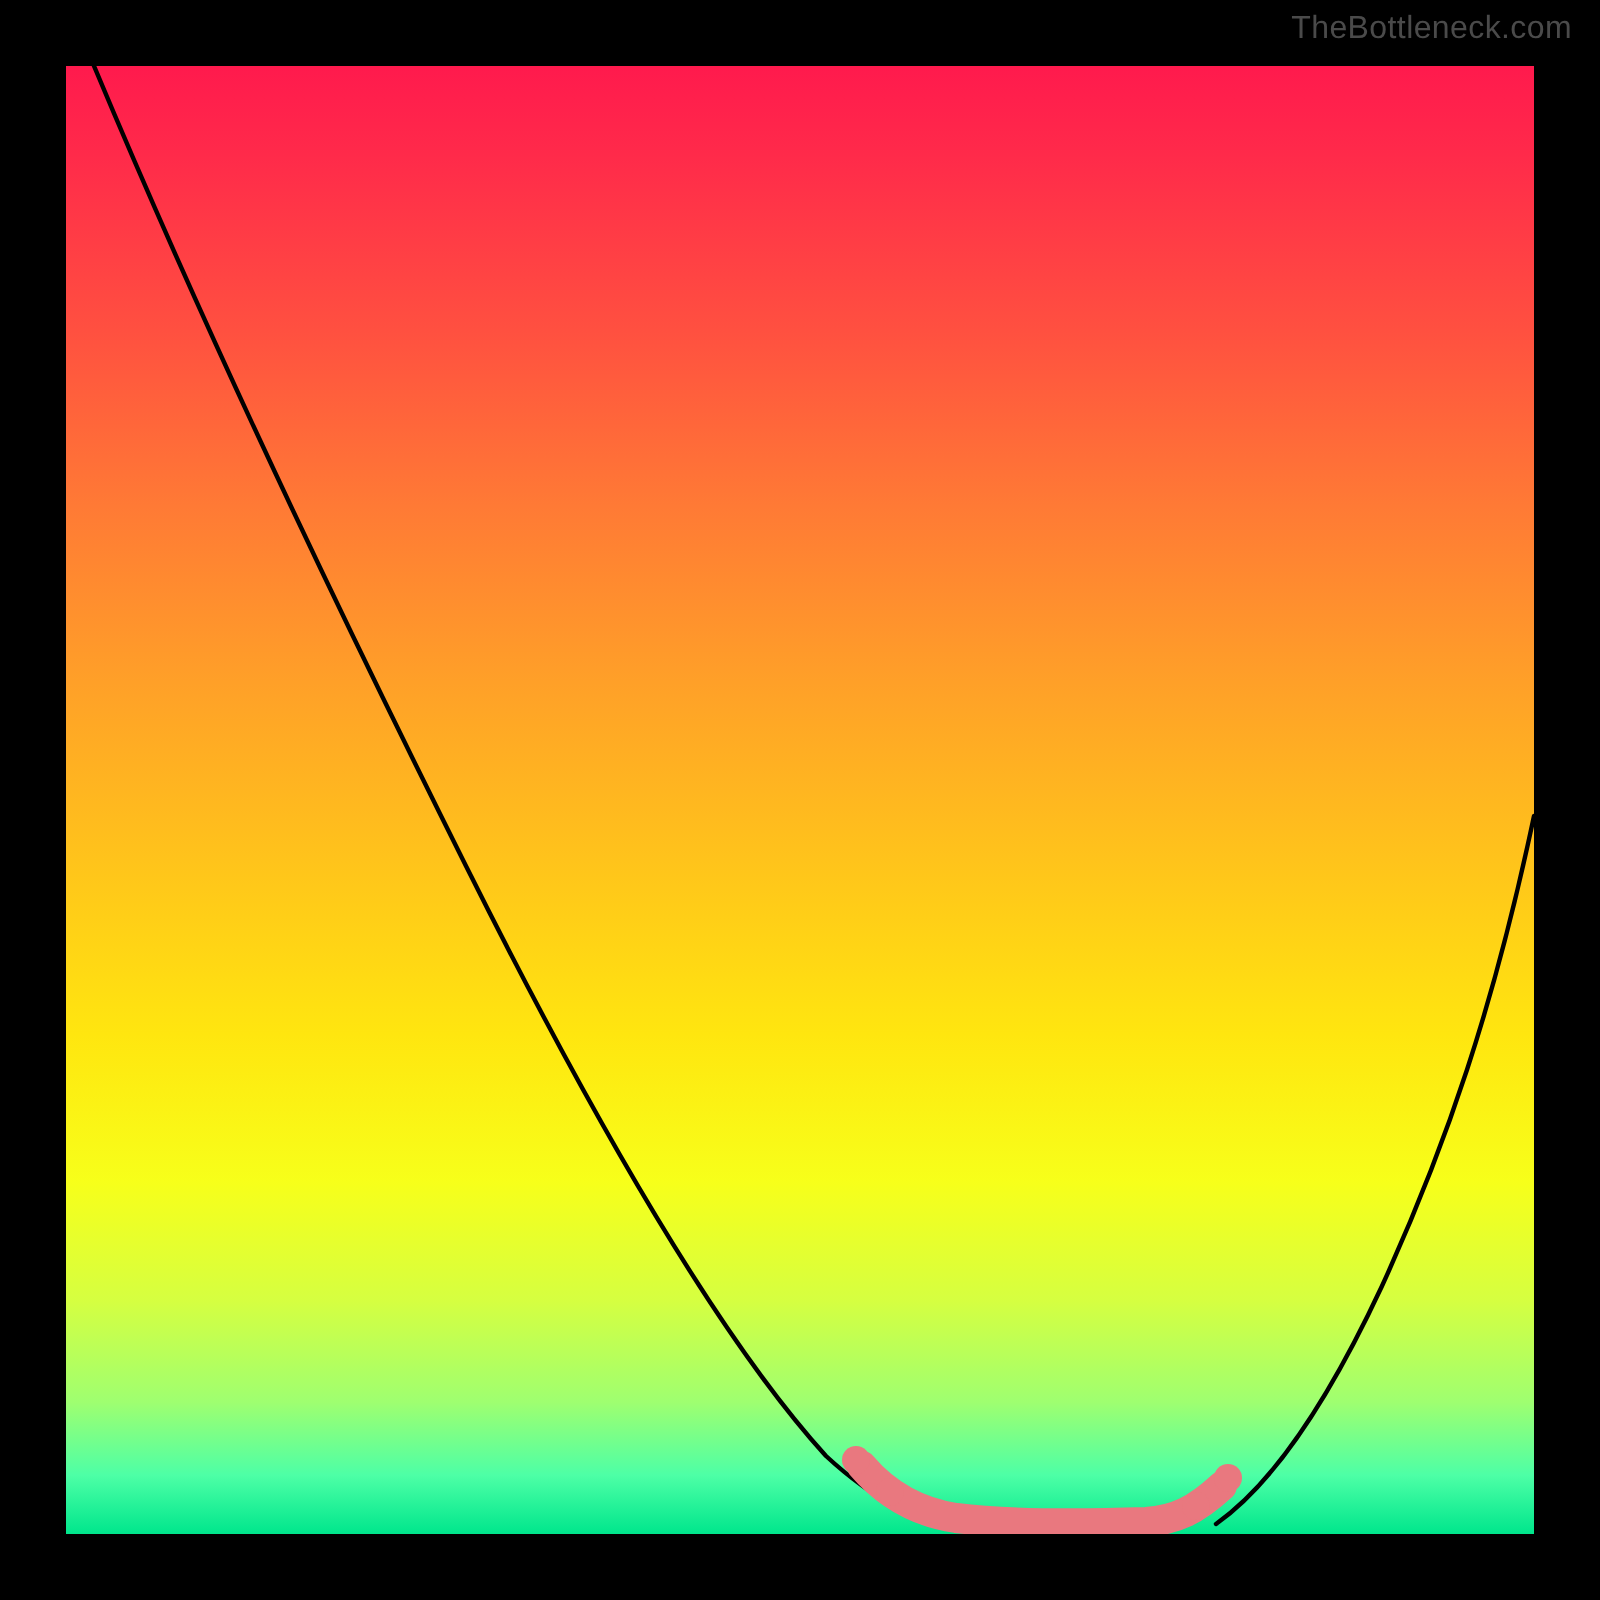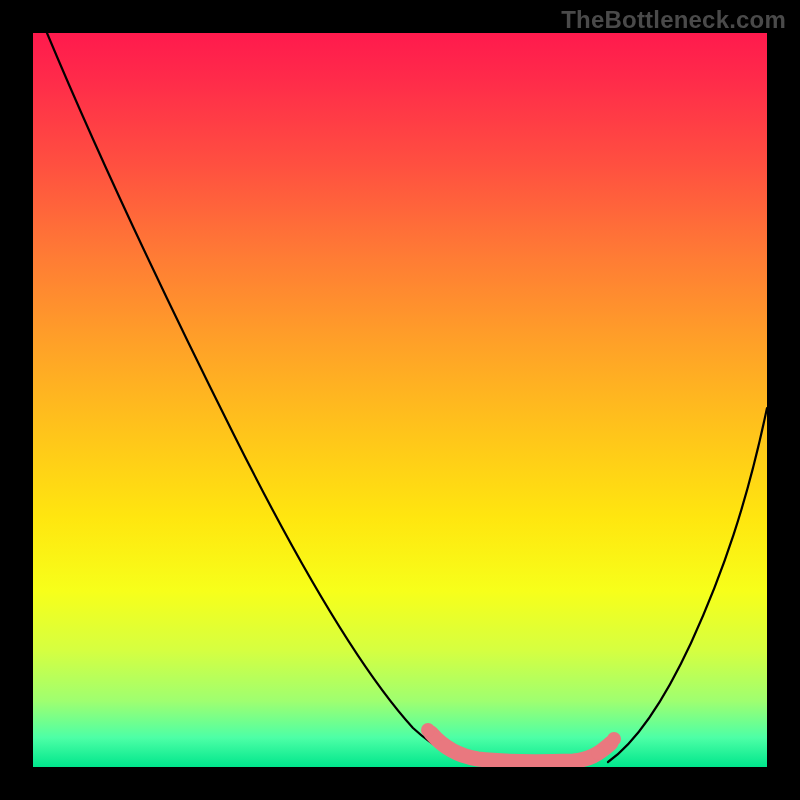--- a/index.html
+++ b/index.html
@@ -48,22 +48,22 @@
   }
   svg.curves {
     position: absolute;
     inset: 0;
   }
   .watermark {
     position: absolute;
     top: 6px;
     right: 14px;
     color: #4a4a4a;
-    font-size: 24px;
-    font-weight: 700;
+    font-size: 16px;
+    font-weight: 400;
     letter-spacing: 0.2px;
     user-select: none;
   }
 </style>
 </head>
 <body>
 
 <div class="frame">
 
   <div class="plot">

